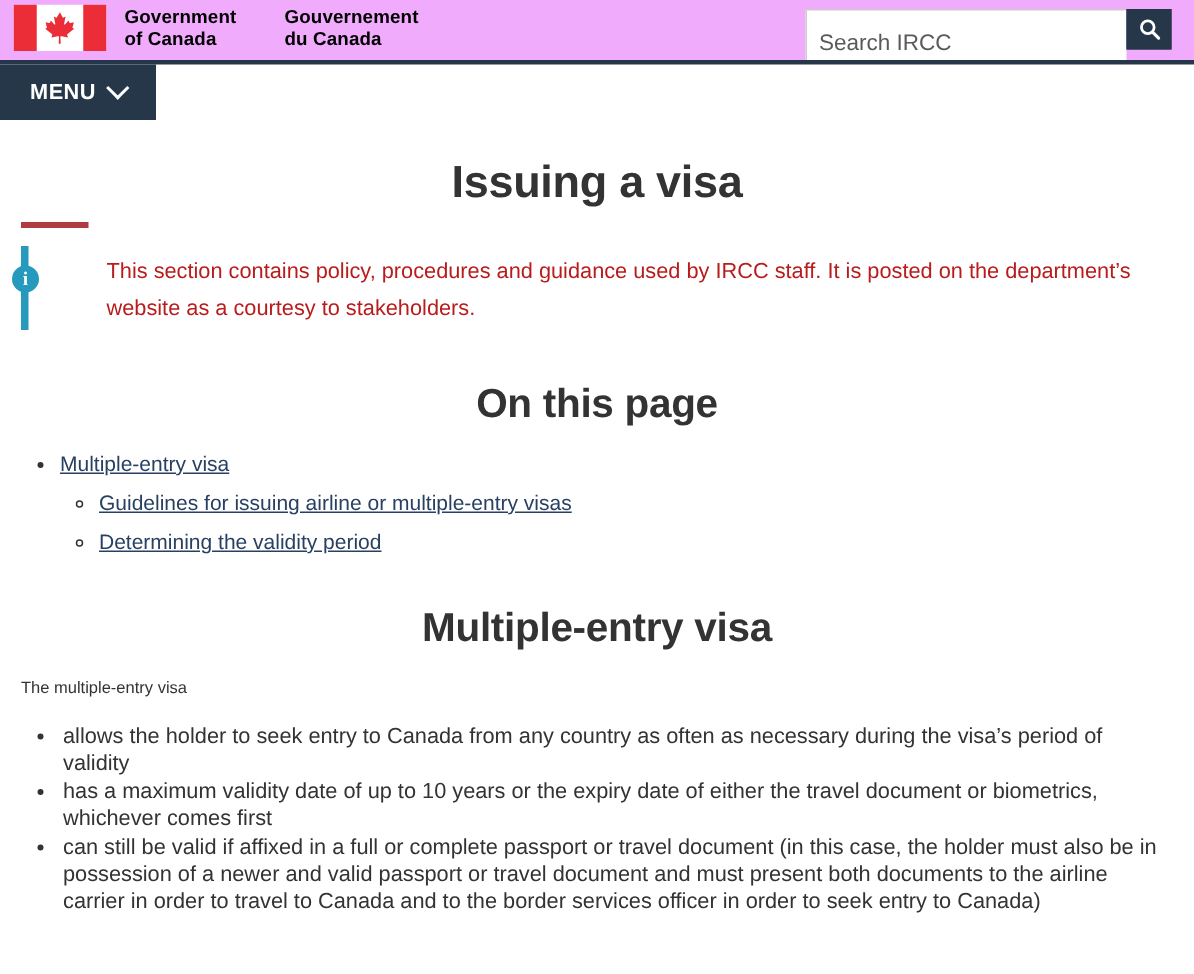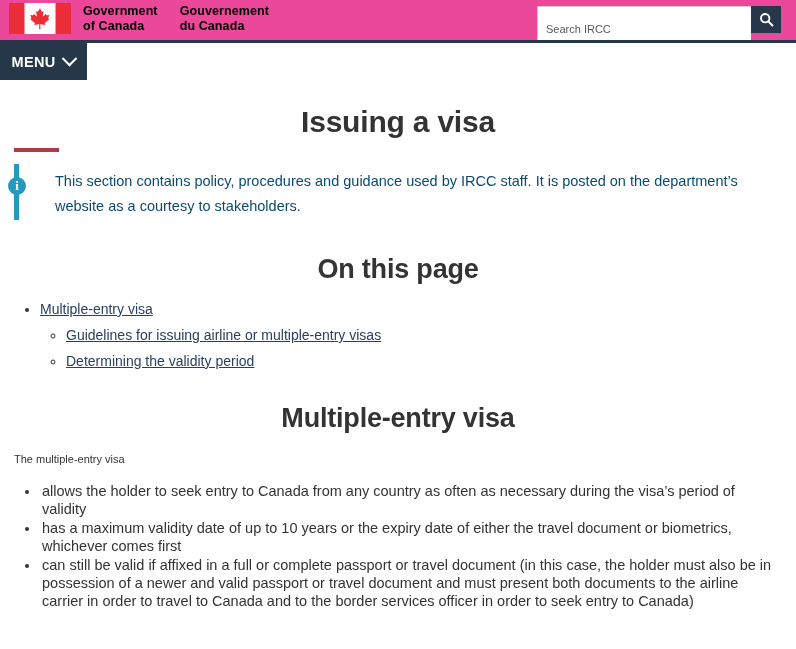--- a/index.html
+++ b/index.html
@@ -13,21 +13,21 @@
     font-family: "Liberation Sans", sans-serif;
     color: #333333;
     overflow: hidden;
     -webkit-font-smoothing: antialiased;
   }
 
   
   .gc-header {
     position: relative;
     height: 40px;
-    background: #ec4899;
+    background: #f0abfc;
   }
   .brand {
     position: absolute;
     left: 9px;
     top: 3px;
     display: flex;
     align-items: flex-start;
   }
   .flag {
     width: 62px;
@@ -41,38 +41,38 @@
     margin-top: 1px;
   }
   .wordmark-col {
     font-family: "Liberation Sans", sans-serif;
     font-weight: bold;
     font-size: 12.5px;
     line-height: 14.5px;
     color: #000000;
     letter-spacing: 0.1px;
   }
-  .wordmark-col.fr { margin-left: 22px; }
+  .wordmark-col.fr { margin-left: 32px; }
 
   .search-wrap {
     position: absolute;
     right: 15px;
     top: 6px;
     display: flex;
     height: 27px;
   }
   .search-input {
     width: 214px;
     height: 45px;
     box-sizing: border-box;
     border: 1px solid #cccccc;
     border-right: none;
     padding: 12px 8px;
     font-family: "Liberation Sans", sans-serif;
-    font-size: 11px;
+    font-size: 15px;
     color: #555555;
     background: #ffffff;
     outline: none;
   }
   .search-input::placeholder { color: #5a5a5a; opacity: 1; }
   .search-btn {
     width: 30px;
     height: 27px;
     background: #26374A;
     border: 1px solid #26374A;
@@ -88,21 +88,21 @@
   .menu-bar {
     height: 40px;
     border-top: 3px solid #26374A;
     background: #ffffff;
     position: relative;
   }
   .menu-btn {
     position: absolute;
     left: 0;
     top: 0;
-    width: 87px;
+    width: 104px;
     height: 37px;
     background: #26374A;
     color: #ffffff;
     border: none;
     font-family: "Liberation Sans", sans-serif;
     font-size: 14.5px;
     font-weight: bold;
     letter-spacing: 0.3px;
     display: flex;
     align-items: center;
@@ -184,23 +184,24 @@
     color: #ffffff;
     font-family: "Liberation Serif", serif;
     font-weight: bold;
     font-size: 13px;
     line-height: 18px;
     text-align: center;
   }
   .callout-text {
     font-size: 14.5px;
     line-height: 25px;
-    color: #0c4a6e;
+    color: #b91c1c;
     padding-top: 5px;
     max-width: 725px;
+    margin-left: 16px;
   }
 
   
   h2.sec-heading {
     font-family: "Liberation Sans", sans-serif;
     font-size: 27px;
     font-weight: bold;
     color: #333333;
     margin: 34px 0 0 0;
     line-height: 31px;

